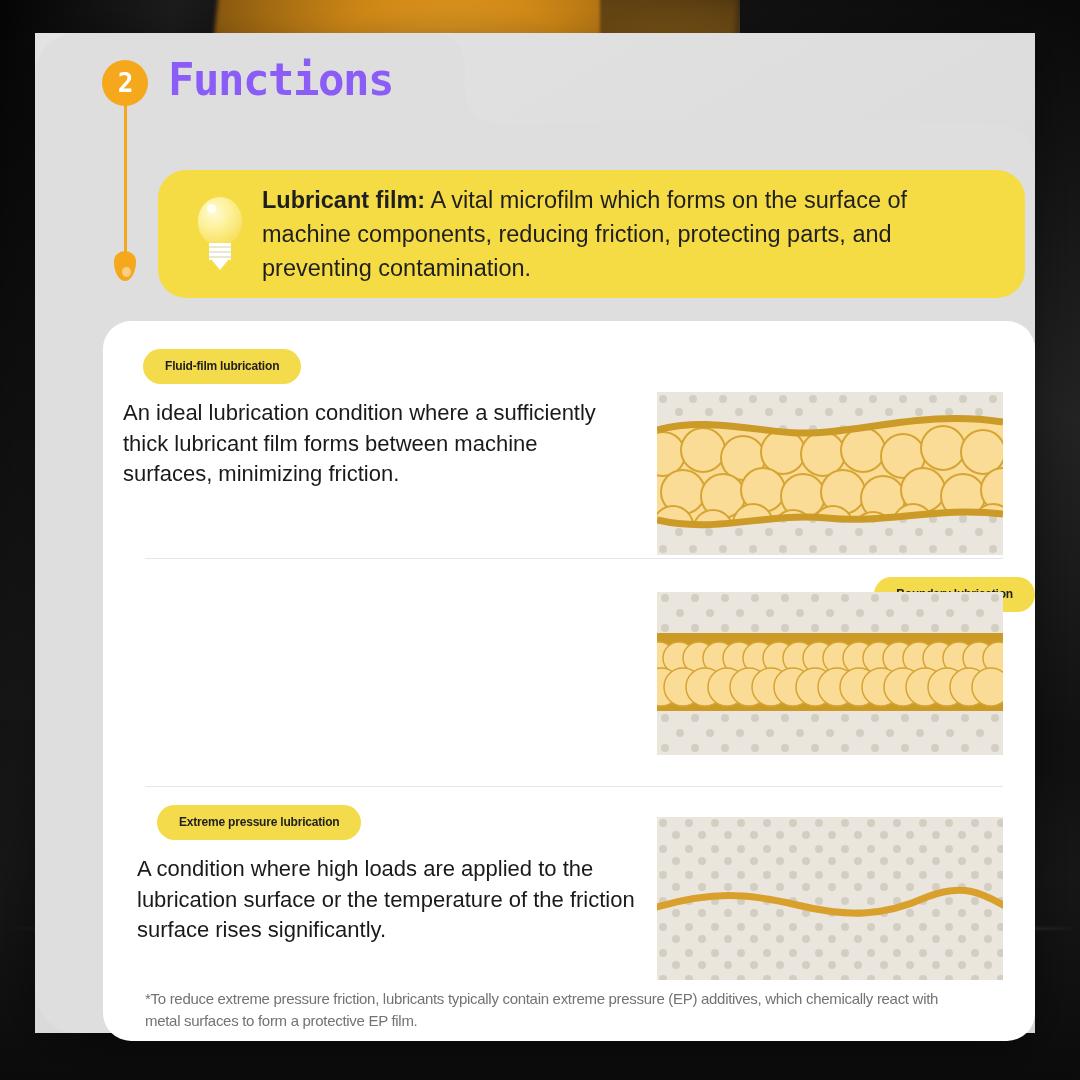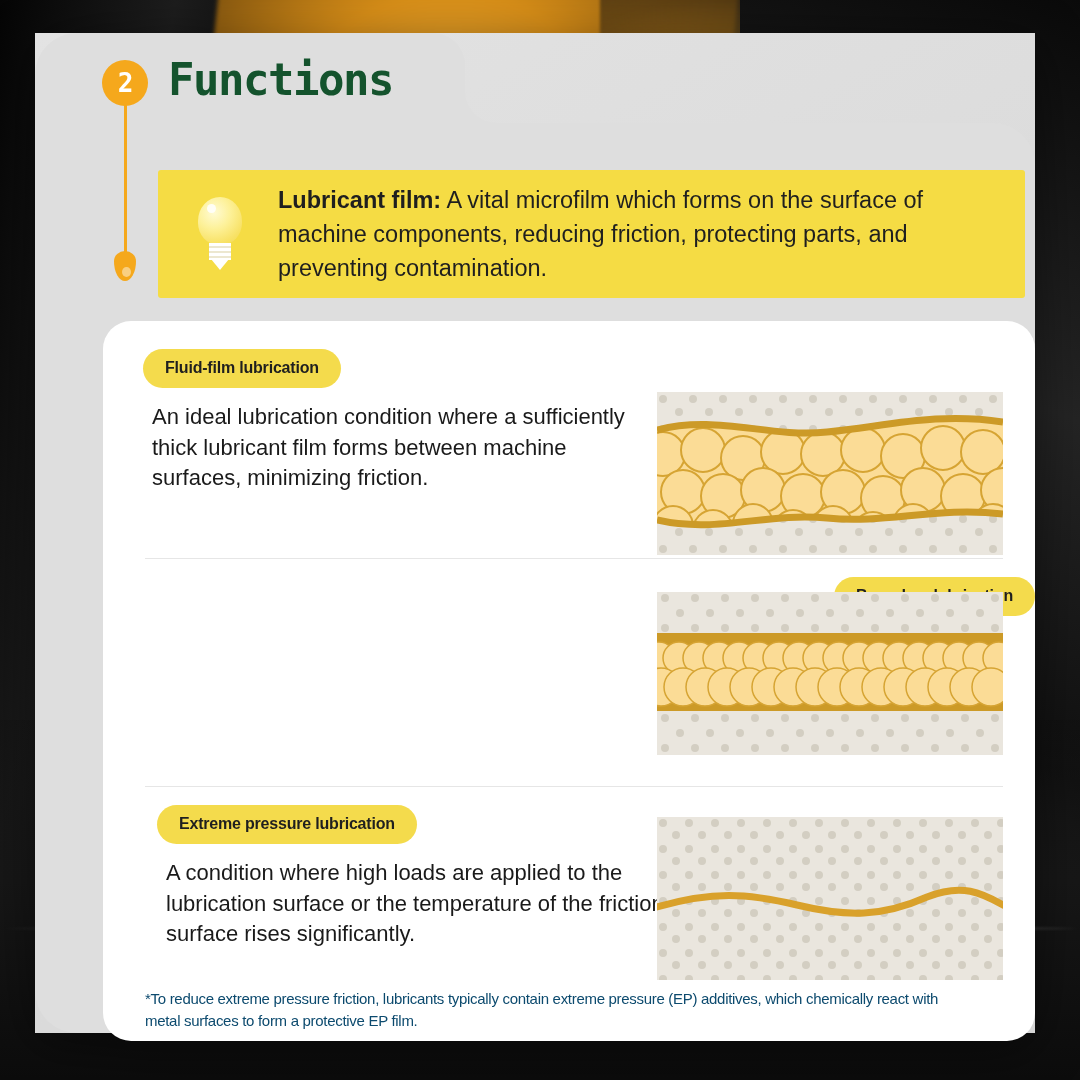--- a/index.html
+++ b/index.html
@@ -87,21 +87,21 @@
     width: 46px; height: 46px; border-radius: 50%;
     background: #F5A81C;
     display: flex; align-items: center; justify-content: center;
     color: #ffffff; font-weight: 700; font-size: 26px;
     font-family: "DejaVu Sans Mono", monospace;
     letter-spacing: -1px;
   }
   #page-title {
     position: absolute; left: 133px; top: 21px;
     font-size: 44px; font-weight: 700;
-    color: #14532d;
+    color: #8b5cf6;
     font-family: "DejaVu Sans Mono", monospace;
     letter-spacing: -1.5px;
   }
   
   #connector-line {
     position: absolute; left: 89px; top: 72px;
     width: 3px; height: 158px;
     background: #F5A81C;
   }
   #droplet {
@@ -117,22 +117,22 @@
     width: 9px; height: 10px;
     background: rgba(255,255,255,.45);
     border-radius: 50%;
   }
 
   
   #callout {
     position: absolute; left: 123px; top: 137px;
     width: 867px; height: 128px;
     background: #F5DC44;
-    border-radius: 3px;
-    display: flex; align-items: center; gap: 16px;
+    border-radius: 28px;
+    display: flex; align-items: center;
   }
   #bulb-icon {
     position: relative;
     width: 52px; height: 74px;
     margin-left: 36px; margin-right: 16px;
     flex: none;
   }
   #bulb-icon .glass {
     position: absolute; left: 4px; top: 0;
     width: 44px; height: 48px;
@@ -179,28 +179,28 @@
   .section { position: absolute; left: 0; width: 932px; }
   #section-0 { top: 28px; }
   #section-1 { top: 256px; text-align: right; }
   #section-2 { top: 484px; padding-left: 14px; }
 
   .pill {
     display: inline-block;
     background: #F4DB4C;
     color: #1f1f1f;
     font-weight: 800;
-    font-size: 16px;
+    font-size: 12px;
     letter-spacing: -0.2px;
     padding: 10px 22px 11px 22px;
     border-radius: 22px;
     margin-left: 40px;
   }
   .sec-body {
-    margin-left: 49px;
+    margin-left: 20px;
     margin-top: 14px;
     width: 500px;
     font-size: 22px;
     line-height: 30.5px;
     color: #1a1a1a;
     font-weight: 400;
   }
 
   
   .illus {
@@ -221,21 +221,21 @@
   }
   #divider-0 { top: 237px; }
   #divider-1 { top: 465px; }
 
   
   #footnote {
     position: absolute; left: 42px; top: 667px;
     width: 800px;
     font-size: 15px;
     line-height: 22px;
-    color: #0c4a6e;
+    color: #737373;
     font-family: "Liberation Sans", sans-serif;
     font-weight: 400;
     letter-spacing: -0.3px;
   }
 </style>
 </head>
 <body>
 
 <div id="bg">
   <div class="b-dark-left"></div>

